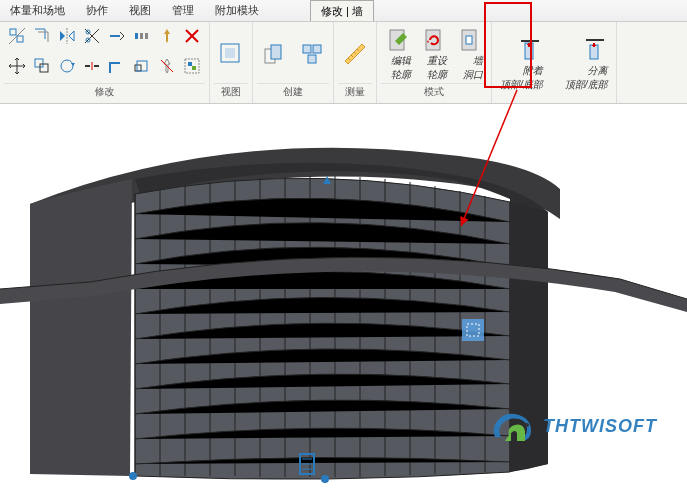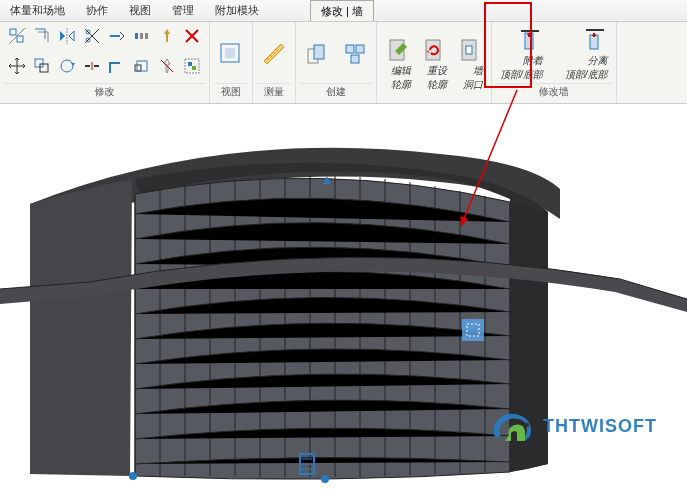--- a/index.html
+++ b/index.html
@@ -22,21 +22,21 @@
   .big-btn span { font-size: 10px; color: #333; white-space: nowrap; }
   
   .highlight-box { position: absolute; border: 2px solid #d00; pointer-events: none; }
   .arrow-line { position: absolute; pointer-events: none; }
   
   .viewport { position: relative; width: 100%; height: calc(100% - 104px); background: #fff; overflow: hidden; }
   .model-svg { position: absolute; top: 0; left: 0; }
   
   .watermark { position: absolute; right: 30px; bottom: 55px; display: flex; align-items: center; gap: 6px; opacity: 0.95; }
   .watermark .logo { width: 48px; height: 38px; }
-  .watermark .txt { font-size: 18px; font-weight: bold; color: #2a7bbd; letter-spacing: 1px; }
+  .watermark .txt { font-size: 18px; font-weight: bold; color: #2a7bbd; letter-spacing: 1px; font-style: italic; }
 </style>
 </head>
 <body>
 
 <div class="tabs">
   <div class="tab">体量和场地</div>
   <div class="tab">协作</div>
   <div class="tab">视图</div>
   <div class="tab">管理</div>
   <div class="tab">附加模块</div>
@@ -156,51 +156,51 @@
         <svg viewBox="0 0 26 26">
             <rect x="3" y="3" width="18" height="18" fill="none" stroke="#2a7bbd"></rect>
             <rect x="7" y="7" width="10" height="10" fill="#cde"></rect>
           </svg>
       </div>
     </div>
     <div class="panel-label">视图</div>
   </div>
 
   <div class="panel">
-    <div class="panel-body">
-      <div class="big-btn">
-        <svg viewBox="0 0 26 26">
-            <path d="M3 20L20 3l3 3L6 23z" fill="#fc6" stroke="#c93"></path>
-            <path d="M6 17l2 2M9 14l2 2M12 11l2 2M15 8l2 2" stroke="#c93"></path>
-          </svg>
-      </div>
-    </div>
-    <div class="panel-label">测量</div>
-  </div>
-
-  <div class="panel">
     <div class="panel-body" style="gap:4px">
       <div class="big-btn">
         <svg viewBox="0 0 26 26">
             <rect x="4" y="8" width="10" height="14" fill="none" stroke="#888"></rect>
             <rect x="10" y="4" width="10" height="14" fill="#cde" stroke="#2a7bbd"></rect>
           </svg>
       </div>
       <div class="big-btn">
         <svg viewBox="0 0 26 26">
             <rect x="4" y="4" width="8" height="8" fill="#cde" stroke="#2a7bbd"></rect>
             <rect x="14" y="4" width="8" height="8" fill="#cde" stroke="#2a7bbd"></rect>
             <rect x="9" y="14" width="8" height="8" fill="#cde" stroke="#2a7bbd"></rect>
           </svg>
       </div>
     </div>
     <div class="panel-label">创建</div>
   </div>
 
   <div class="panel">
+    <div class="panel-body">
+      <div class="big-btn">
+        <svg viewBox="0 0 26 26">
+            <path d="M3 20L20 3l3 3L6 23z" fill="#fc6" stroke="#c93"></path>
+            <path d="M6 17l2 2M9 14l2 2M12 11l2 2M15 8l2 2" stroke="#c93"></path>
+          </svg>
+      </div>
+    </div>
+    <div class="panel-label">测量</div>
+  </div>
+
+  <div class="panel">
     <div class="panel-body" style="gap:2px">
       <div class="big-btn">
         <svg viewBox="0 0 26 26">
             <rect x="5" y="3" width="14" height="20" fill="#ddd" stroke="#888"></rect>
             <path d="M18 6l4 4-8 8-4-4z" fill="#6a3"></path>
           </svg>
         <span>编辑</span>
         <span>轮廓</span>
       </div>
       <div class="big-btn">
@@ -214,20 +214,21 @@
       </div>
       <div class="big-btn">
         <svg viewBox="0 0 26 26">
             <rect x="5" y="3" width="14" height="20" fill="#ddd" stroke="#888"></rect>
             <rect x="9" y="9" width="6" height="8" fill="#fff" stroke="#2a7bbd"></rect>
           </svg>
         <span>墙</span>
         <span>洞口</span>
       </div>
     </div>
+    <div class="panel-label">模式</div>
   </div>
 
   <div class="panel">
     <div class="panel-body" style="gap:14px">
       <div class="big-btn">
         <svg viewBox="0 0 26 26">
             <rect x="8" y="6" width="8" height="16" fill="#cde" stroke="#2a7bbd"></rect>
             <path d="M4 4h18" stroke="#333" stroke-width="2"></path>
             <path d="M12 10V6" stroke="#d00" stroke-width="2"></path>
             <path d="M10 8l2-2 2 2" fill="none" stroke="#d00"></path>
@@ -239,21 +240,20 @@
         <svg viewBox="0 0 26 26">
             <rect x="8" y="8" width="8" height="14" fill="#cde" stroke="#2a7bbd"></rect>
             <path d="M4 3h18" stroke="#333" stroke-width="2"></path>
             <path d="M12 6v4" stroke="#d00" stroke-width="2"></path>
             <path d="M10 8l2 2 2-2" fill="none" stroke="#d00"></path>
           </svg>
         <span>分离</span>
         <span>顶部/底部</span>
       </div>
     </div>
-    <div class="panel-label">修改墙</div>
   </div>
 
 </div>
 
 <div class="viewport">
   <svg class="model-svg" width="687" height="396" viewBox="0 0 687 396">
 
     <path d="M30 100 Q 220 25 440 50 Q 530 58 560 85 L560 115 Q 520 85 440 78 Q 220 55 40 130 Z" fill="#3a3a3d"></path>
     <path d="M30 100 L30 370 L130 372 L132 75 Q 70 88 30 100 Z" fill="#46464a"></path>
 

